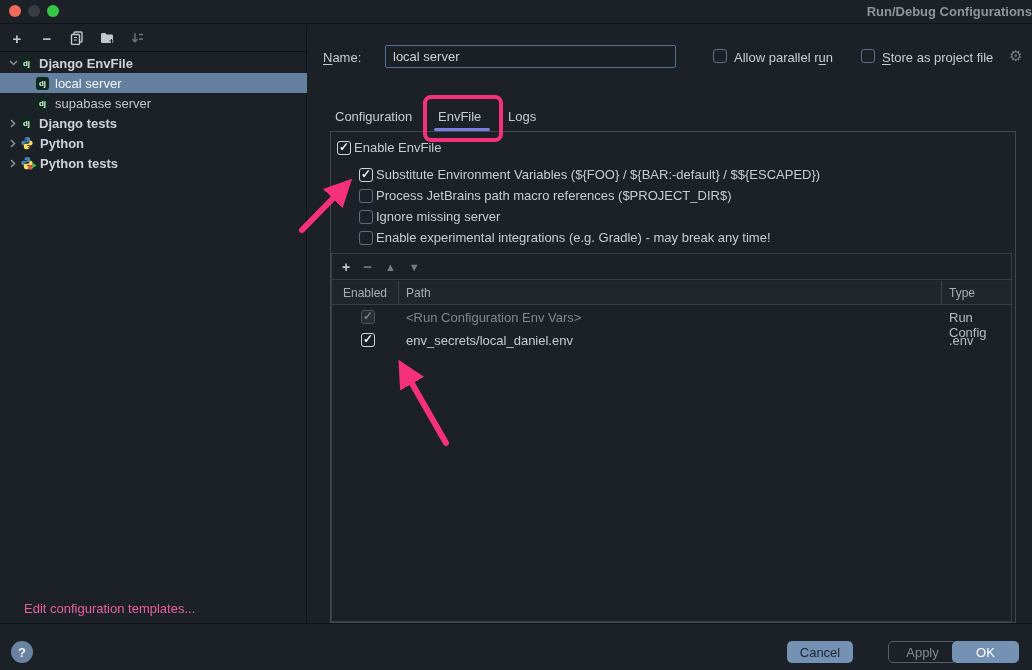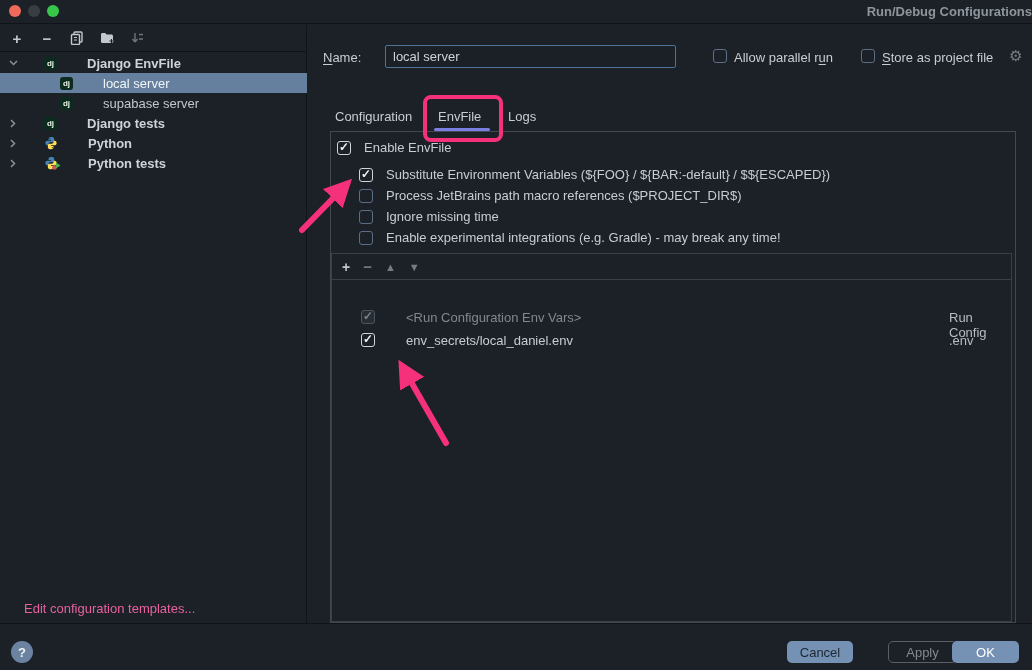--- a/index.html
+++ b/index.html
@@ -20,21 +20,21 @@
     font-weight:bold; color:#8f959c; }
   
   .sidebar { position:absolute; left:0; top:25px; width:307px; height:598px;
     background:#1b2127; border-right:1px solid #101418; }
   .sb-toolbar { position:absolute; left:0; top:0; width:100%; height:27px;
     border-bottom:1px solid #101418; display:flex; align-items:center; gap:12px; padding-left:8px; }
   .tbi { width:18px; height:18px; display:flex; align-items:center; justify-content:center;
     color:#c3c8ce; font-size:15px; font-weight:bold; }
   .tbi.dim { color:#6e747b; }
   .tree { position:absolute; left:0; top:28px; width:307px; }
-  .trow { position:relative; height:20px; display:flex; align-items:center; width:307px;gap:24px; }
+  .trow { position:relative; height:20px; display:flex; align-items:center; width:307px; }
   .trow.selected { background:#64809e; }
   .trow.selected .tlabel { color:#f2f5f8; font-weight:normal; }
   .chev { width:14px; margin-left:6px; display:flex; justify-content:center; color:#8a9097; }
   .indent { width:36px; }
   .djbadge { width:13px; height:13px; border-radius:3px; background:#0c2b1e; color:#e9f5ea;
     font-size:8px; font-weight:bold; display:flex; align-items:center; justify-content:center;
     position:relative; flex:0 0 13px; }
   .pyicon { width:14px; height:14px; position:relative; flex:0 0 14px; }
   .overlay { position:absolute; right:-3px; bottom:-3px; }
   .tlabel { margin-left:6px; color:#c2c7cc; white-space:nowrap; }
@@ -55,21 +55,21 @@
   .cb.disab { border-color:#4d545c; background:#272d35; }
   .cb.disab::after { color:#7b828a; }
   .abs-cb { position:absolute; }
   
   .tab { position:absolute; top:109px; color:#c8cdd3; cursor:pointer; }
   .tab-underline { position:absolute; left:434px; top:128px; width:56px; height:3px;
     background:#7b7ee3; border-radius:2px; }
   
   .panel { position:absolute; left:330px; top:131px; width:686px; height:492px;
     border:1px solid #42484f; background:#1b2127; }
-  .cbrow { position:absolute; display:flex; align-items:center; gap:13px; white-space:nowrap; }
+  .cbrow { position:absolute; display:flex; align-items:center; gap:3px; white-space:nowrap; }
   
   .envtable { position:absolute; left:331px; top:253px; width:681px; height:369px;
     border:1px solid #3a4046; }
   .ttoolbar { position:absolute; left:0; top:0; width:100%; height:26px;
     border-bottom:1px solid #3a4046; display:flex; align-items:center; gap:13px; padding-left:10px; }
   .tti { color:#c3c8ce; font-size:14px; font-weight:bold; }
   .tti.dim { color:#767c83; font-size:11px; }
   .thead { position:absolute; left:0; top:27px; width:100%; height:24px; background:#20262c;
     border-bottom:1px solid #3a4046; color:#a9aeb5; font-size:12px; }
   .th { position:absolute; top:5px; }
@@ -225,33 +225,40 @@
   <div class="cbrow" style="left:359px; top:188px;">
     <span class="cb"></span>
     <span>Process JetBrains path macro references ($PROJECT_DIR$)</span>
   </div>
   <div class="cbrow" style="left:359px; top:167px;">
     <span class="cb checked"></span>
     <span>Substitute Environment Variables (${FOO} / ${BAR:-default} / $${ESCAPED})</span>
   </div>
   <div class="cbrow" style="left:359px; top:209px;">
     <span class="cb"></span>
-    <span>Ignore missing time</span>
+    <span>Ignore missing server</span>
   </div>
   <div class="cbrow" style="left:359px; top:230px;">
     <span class="cb"></span>
     <span>Enable experimental integrations (e.g. Gradle) - may break any time!</span>
   </div>
 
   <div class="envtable">
     <div class="ttoolbar">
       <span class="tti">+</span>
       <span class="tti dim" style="font-size:15px;">−</span>
       <span class="tti dim">▲</span>
       <span class="tti dim">▼</span>
+    </div>
+    <div class="thead">
+      <span class="th" style="left:11px;">Enabled</span>
+      <span class="th" style="left:74px;">Path</span>
+      <span class="th" style="left:617px;">Type</span>
+      <span class="colsep" style="left:66px;"></span>
+      <span class="colsep" style="left:609px;"></span>
     </div>
     <div class="trowt" style="top:52px;">
       <span class="cb checked disab"></span>
       <span class="path muted">&lt;Run Configuration Env Vars&gt;</span>
       <span class="type">Run Config</span>
     </div>
     <div class="trowt" style="top:75px;">
       <span class="cb checked"></span>
       <span class="path">env_secrets/local_daniel.env</span>
       <span class="type">.env</span>

